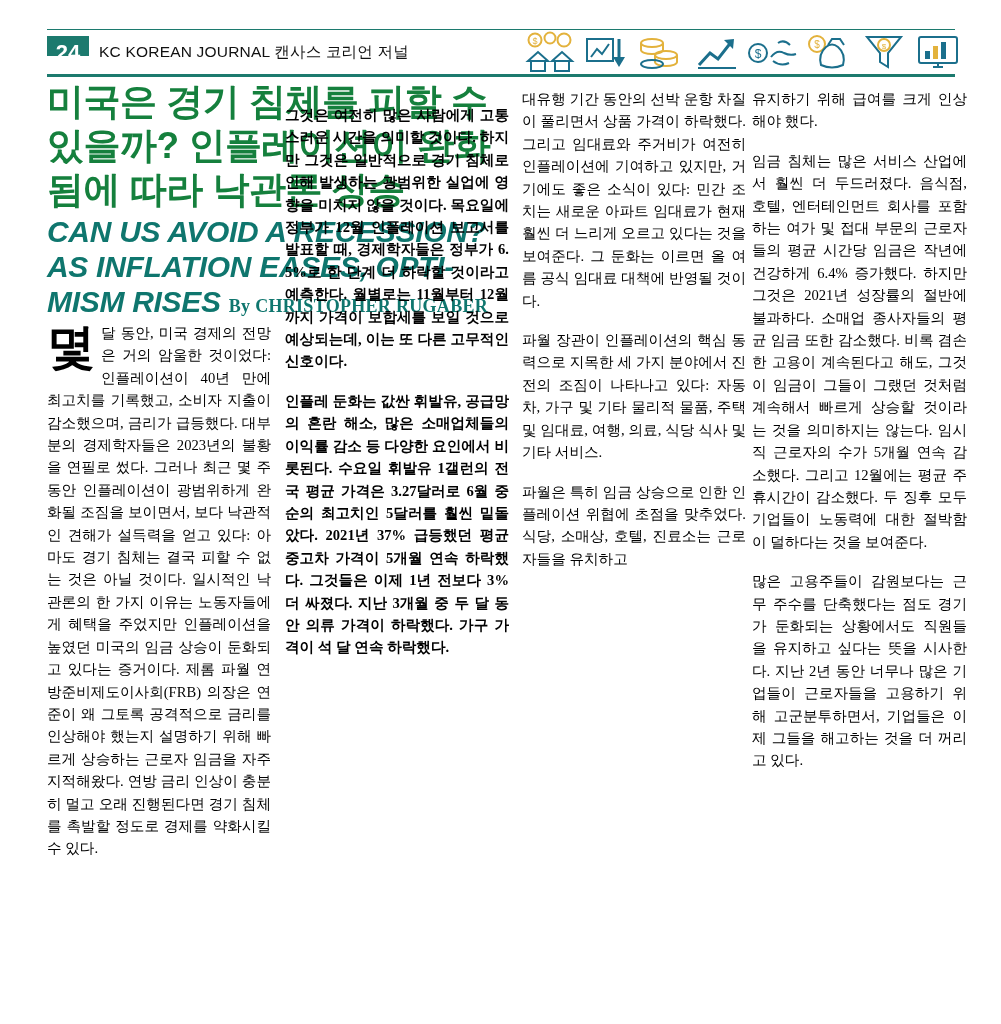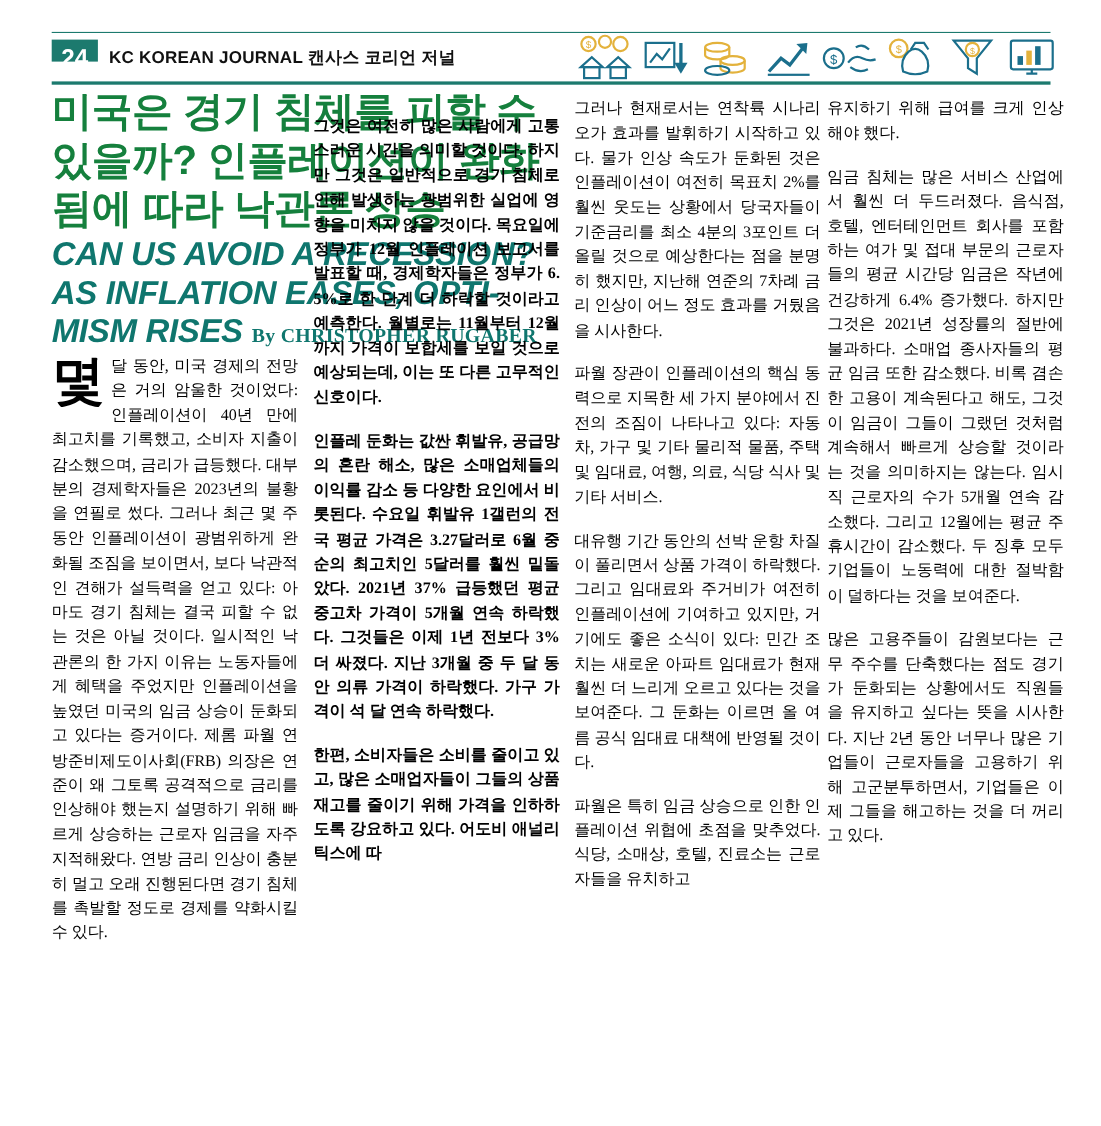--- a/index.html
+++ b/index.html
@@ -43,21 +43,21 @@
     font-weight: bold;
     font-size: 22px;
     text-align: center;
     line-height: 34px;
   }
   .masthead-title {
     position: absolute;
     left: 52px;
     top: 6px;
     font-family: "Liberation Sans", sans-serif;
-    font-weight: bold;
+    font-weight: normal;
     font-size: 15.5px;
     letter-spacing: 0.2px;
     color: #111111;
     white-space: nowrap;
   }
   .rule-top {
     position: absolute;
     left: 47px;
     top: 74px;
     width: 908px;
@@ -249,27 +249,25 @@
     <h2 class="headline-en"><span>CAN US AVOID A RECESSION? AS INFLATION EASES, OPTI-MISM RISES</span> <span class="byline">By CHRISTOPHER RUGABER</span></h2>
   </div>
 
   <div class="col" id="col1">
     <p class="dropcap-para"><span class="dropcap">몇</span><span>달 동안, 미국 경제의 전망은 거의 암울한 것이었다: 인플레이션이 40년 만에 최고치를 기록했고, 소비자 지출이 감소했으며, 금리가 급등했다. 대부분의 경제학자들은 2023년의 불황을 연필로 썼다. 그러나 최근 몇 주 동안 인플레이션이 광범위하게 완화될 조짐을 보이면서, 보다 낙관적인 견해가 설득력을 얻고 있다: 아마도 경기 침체는 결국 피할 수 없는 것은 아닐 것이다. 일시적인 낙관론의 한 가지 이유는 노동자들에게 혜택을 주었지만 인플레이션을 높였던 미국의 임금 상승이 둔화되고 있다는 증거이다. 제롬 파월 연방준비제도이사회(FRB) 의장은 연준이 왜 그토록 공격적으로 금리를 인상해야 했는지 설명하기 위해 빠르게 상승하는 근로자 임금을 자주 지적해왔다. 연방 금리 인상이 충분히 멀고 오래 진행된다면 경기 침체를 촉발할 정도로 경제를 약화시킬 수 있다.</span></p>
   </div>
 
   <div class="col" id="col2">
     <p>그것은 여전히 많은 사람에게 고통스러운 시간을 의미할 것이다. 하지만 그것은 일반적으로 경기 침체로 인해 발생하는 광범위한 실업에 영향을 미치지 않을 것이다. 목요일에 정부가 12월 인플레이션 보고서를 발표할 때, 경제학자들은 정부가 6.5%로 한 단계 더 하락할 것이라고 예측한다. 월별로는 11월부터 12월까지 가격이 보합세를 보일 것으로 예상되는데, 이는 또 다른 고무적인 신호이다.</p>
     <p>인플레 둔화는 값싼 휘발유, 공급망의 혼란 해소, 많은 소매업체들의 이익률 감소 등 다양한 요인에서 비롯된다. 수요일 휘발유 1갤런의 전국 평균 가격은 3.27달러로 6월 중순의 최고치인 5달러를 훨씬 밑돌았다. 2021년 37% 급등했던 평균 중고차 가격이 5개월 연속 하락했다. 그것들은 이제 1년 전보다 3% 더 싸졌다. 지난 3개월 중 두 달 동안 의류 가격이 하락했다. 가구 가격이 석 달 연속 하락했다.</p>
-    <p>한편, 소비자들은 소비를 줄이고 있고, 많은 소매업자들이 그들의 상품 재고를 줄이기 위해 가격을 인하하도록 강요하고 있다. 어도비 애널리틱스에 따</p>
   </div>
 
   <div class="col" id="col3">
-    <p>그러나 현재로서는 연착륙 시나리오가 효과를 발휘하기 시작하고 있다. 물가 인상 속도가 둔화된 것은 인플레이션이 여전히 목표치 2%를 훨씬 웃도는 상황에서 당국자들이 기준금리를 최소 4분의 3포인트 더 올릴 것으로 예상한다는 점을 분명히 했지만, 지난해 연준의 7차례 금리 인상이 어느 정도 효과를 거뒀음을 시사한다.</p>
+    <p>대유행 기간 동안의 선박 운항 차질이 풀리면서 상품 가격이 하락했다. 그리고 임대료와 주거비가 여전히 인플레이션에 기여하고 있지만, 거기에도 좋은 소식이 있다: 민간 조치는 새로운 아파트 임대료가 현재 훨씬 더 느리게 오르고 있다는 것을 보여준다. 그 둔화는 이르면 올 여름 공식 임대료 대책에 반영될 것이다.</p>
     <p>파월 장관이 인플레이션의 핵심 동력으로 지목한 세 가지 분야에서 진전의 조짐이 나타나고 있다: 자동차, 가구 및 기타 물리적 물품, 주택 및 임대료, 여행, 의료, 식당 식사 및 기타 서비스.</p>
-    <p>대유행 기간 동안의 선박 운항 차질이 풀리면서 상품 가격이 하락했다. 그리고 임대료와 주거비가 여전히 인플레이션에 기여하고 있지만, 거기에도 좋은 소식이 있다: 민간 조치는 새로운 아파트 임대료가 현재 훨씬 더 느리게 오르고 있다는 것을 보여준다. 그 둔화는 이르면 올 여름 공식 임대료 대책에 반영될 것이다.</p>
     <p>파월은 특히 임금 상승으로 인한 인플레이션 위협에 초점을 맞추었다. 식당, 소매상, 호텔, 진료소는 근로자들을 유치하고</p>
   </div>
 
   <div class="col" id="col4">
     <p>유지하기 위해 급여를 크게 인상해야 했다.</p>
     <p>임금 침체는 많은 서비스 산업에서 훨씬 더 두드러졌다. 음식점, 호텔, 엔터테인먼트 회사를 포함하는 여가 및 접대 부문의 근로자들의 평균 시간당 임금은 작년에 건강하게 6.4% 증가했다. 하지만 그것은 2021년 성장률의 절반에 불과하다. 소매업 종사자들의 평균 임금 또한 감소했다. 비록 겸손한 고용이 계속된다고 해도, 그것이 임금이 그들이 그랬던 것처럼 계속해서 빠르게 상승할 것이라는 것을 의미하지는 않는다. 임시직 근로자의 수가 5개월 연속 감소했다. 그리고 12월에는 평균 주휴시간이 감소했다. 두 징후 모두 기업들이 노동력에 대한 절박함이 덜하다는 것을 보여준다.</p>
     <p>많은 고용주들이 감원보다는 근무 주수를 단축했다는 점도 경기가 둔화되는 상황에서도 직원들을 유지하고 싶다는 뜻을 시사한다. 지난 2년 동안 너무나 많은 기업들이 근로자들을 고용하기 위해 고군분투하면서, 기업들은 이제 그들을 해고하는 것을 더 꺼리고 있다.</p>
 
   </div>
 

